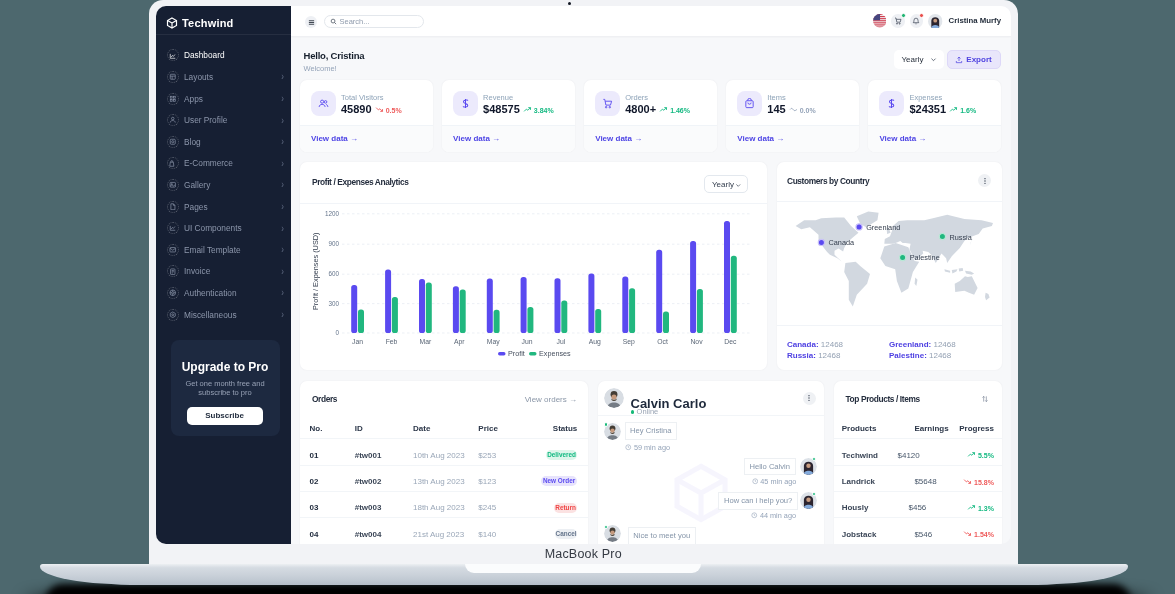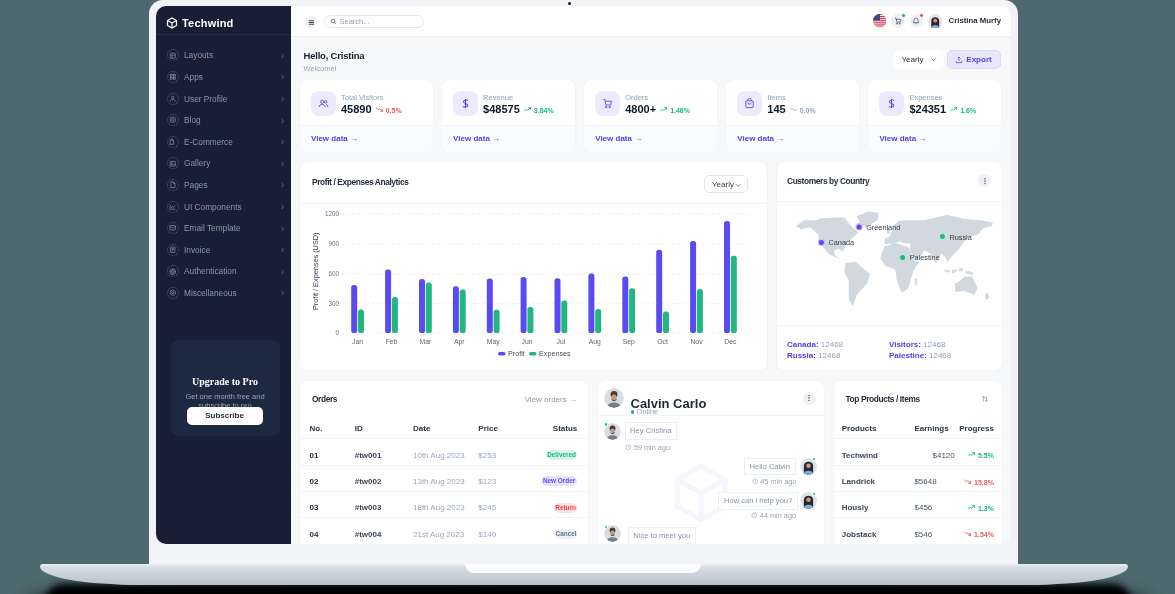--- a/index.html
+++ b/index.html
@@ -18,21 +18,21 @@
 .logo { position:absolute; left:10px; top:11.5px; display:flex; align-items:center; gap:4px; }
 .logo .lname { color:#fff; font-weight:bold; font-size:11px; letter-spacing:0.2px; }
 .sdiv { position:absolute; left:0; top:28.5px; width:100%; border-top:1px solid rgba(255,255,255,0.07); }
 .menu { position:absolute; left:0; top:39.1px; width:100%; }
 .mitem { height:21.6px; display:flex; align-items:center; padding-left:11px; position:relative; }
 .micon { width:12px; height:12px; border-radius:50%; border:0.5px dotted rgba(255,255,255,0.28); display:flex; align-items:center; justify-content:center; color:#8c96ab; }
 .mlabel { margin-left:5px; font-size:8.3px; color:#8c96ab; }
 .mitem.active .mlabel, .mitem.active .micon { color:#ffffff; }
 .chev { position:absolute; right:7px; color:#616c84; font-size:8px; transform:scaleY(1.4); }
 .upgrade { position:absolute; left:14.5px; top:334.7px; width:109px; height:96px; background:#1d2940; border-radius:8px; text-align:center; }
-.upgrade h4 { color:#fff; font-size:10px; margin-top:36px;font-family:Liberation Serif, serif; }
+.upgrade h4 { color:#fff; font-size:12px; margin-top:20px; }
 .upgrade p { color:#97a1b5; font-size:7.5px; line-height:9px; margin-top:4.5px; }
 .upgrade .btn { position:absolute; left:16px; top:67px; width:76px; height:17.5px; background:#fff; border-radius:5px; color:#1e293b; font-size:8px; font-weight:bold; line-height:17.5px; }
 
 .main { position:absolute; left:135px; top:0; right:0; bottom:0; }
 .topbar { position:absolute; left:0; top:0; right:0; height:30.5px; background:#fff; box-shadow:0 1px 2px rgba(15,23,42,0.05); }
 .hamb { position:absolute; left:14px; top:10.5px; width:12px; height:12px; border-radius:50%; background:#eef0f4; display:flex; align-items:center; justify-content:center; }
 .search { position:absolute; left:32.5px; top:9.8px; width:100px; height:12.8px; border:0.7px solid #e3e7ec; border-radius:7px; background:#fff; display:flex; align-items:center; }
 .search span { color:#909cad; font-size:7.5px; margin-left:3px; }
 .tb-right { position:absolute; right:9.5px; top:0; height:30.5px; display:flex; align-items:center; gap:5px; }
 .circ-btn { width:13.5px; height:13.5px; border-radius:50%; background:#eef0f4; position:relative; display:flex; align-items:center; justify-content:center; }
@@ -94,31 +94,40 @@
 .wmark { position:absolute; left:71px; top:80px; opacity:0.55; }
 </style>
 </head>
 <body>
 <div class="shadow2"></div>
 <div class="shadow"></div>
 <div class="base"></div>
 <div class="notch"></div>
 <div class="lid">
   <div class="cam"></div>
+  <div class="mbp">MacBook Pro</div>
   <div class="content">
     <div class="sidebar">
       <div class="logo">
         <svg width="12" height="12" viewBox="0 0 24 24" fill="none" stroke="#fff" stroke-width="2.4">
             <path d="M12 2 L21 7 L21 17 L12 22 L3 17 L3 7 Z"></path>
             <path d="M12 12 L3 7 M12 12 L21 7 M12 12 L12 22"></path>
           </svg>
         <span class="lname">Techwind</span>
       </div>
       <div class="sdiv"></div>
       <div class="menu">
+        <div class="mitem active">
+            <span class="micon">
+              <svg width="7.5" height="7.5" viewBox="0 0 24 24" fill="none" stroke="currentColor" stroke-width="2.2">
+                <path d="M4 20 L4 6 M4 20 L20 20 M7 16 L11 11 L14 14 L19 8"></path>
+              </svg>
+            </span>
+            <span class="mlabel">Dashboard</span>
+          </div>
         <div class="mitem">
             <span class="micon">
               <svg width="7.5" height="7.5" viewBox="0 0 24 24" fill="none" stroke="currentColor" stroke-width="2.2">
                 <rect x="4" y="4" width="16" height="16" rx="2"></rect>
                 <path d="M4 10 L20 10 M10 10 L10 20"></path>
               </svg>
             </span>
             <span class="mlabel">Layouts</span>
             <span class="chev">›</span>
           </div>
@@ -484,21 +493,21 @@
 <text x="41.5" y="35.3" font-size="7.3" fill="#333d4d">Canada</text>
 <circle cx="72.1" cy="16.9" r="3.1" fill="#5b4af0" stroke="#c9c2f8" stroke-width="1.2"></circle>
 <text x="79.2" y="19.8" font-size="7.3" fill="#333d4d">Greenland</text>
 <circle cx="155.4" cy="26.6" r="3.1" fill="#21b77f" stroke="#b9e8d6" stroke-width="1.2"></circle>
 <text x="162.5" y="29.5" font-size="7.3" fill="#333d4d">Russia</text>
 <circle cx="115.6" cy="47.5" r="3.1" fill="#21b77f" stroke="#b9e8d6" stroke-width="1.2"></circle>
 <text x="122.7" y="50.4" font-size="7.3" fill="#333d4d">Palestine</text>
             </svg></div>
         <div class="mapfoot">
           <div class="mf" style="left:10px;top:14px"><b>Canada:</b> 12468</div>
-          <div class="mf" style="left:112px;top:14px"><b>Visitors:</b> 12468</div>
+          <div class="mf" style="left:112px;top:14px"><b>Greenland:</b> 12468</div>
           <div class="mf" style="left:10px;top:25px"><b>Russia:</b> 12468</div>
           <div class="mf" style="left:112px;top:25px"><b>Palestine:</b> 12468</div>
         </div>
       </div>
       <div class="card orders-card">
         <h3 class="bc-head">Orders</h3>
         <div class="vorders">View orders →</div>
         <div class="rdiv" style="top:57px"></div>
         <div class="cell thead" style="left:9.5px;top:43px">No.</div>
         <div class="cell thead" style="left:54.7px;top:43px">ID</div>
@@ -622,33 +631,33 @@
         <h3 class="bc-head">Top Products / Items</h3>
         <div class="sorticon"><svg width="8" height="8" viewBox="0 0 24 24" fill="none" stroke="#7b8798" stroke-width="2">
               <path d="M8 20 L8 4 M8 4 L4.5 8 M8 4 L11.5 8"></path>
               <path d="M16 4 L16 20 M16 20 L12.5 16 M16 20 L19.5 16"></path>
             </svg></div>
         <div class="rdiv" style="top:57px"></div>
         <div class="cell thead" style="left:8.2px;top:43px">Products</div>
         <div class="cell thead" style="left:80.9px;top:43px">Earnings</div>
         <div class="cell thead" style="right:8.1px;top:43px">Progress</div>
         <div class="cell tid" style="left:8.2px;top:69.5px">Techwind</div>
-        <div class="cell tgrey" style="left:99px;top:69.5px;color:#49586b">$4120</div>
+        <div class="cell tgrey" style="left:64px;top:69.5px;color:#49586b">$4120</div>
         <div class="cell" style="right:8.1px;top:70px;font-size:7px;font-weight:bold;color:#13b981"><svg width="9" height="7" viewBox="0 0 24 18" fill="none" stroke="#13b981" stroke-width="2.4">
               <path d="M3 14 L9 8 L13 11 L20 4 M20 4 L20 10 M20 4 L14 4"></path>
             </svg> 5.5%</div>
         <div class="rdiv" style="top:83.4px"></div>
         <div class="cell tid" style="left:8.2px;top:95.8px">Landrick</div>
         <div class="cell tgrey" style="left:80.9px;top:95.8px;color:#49586b">$5648</div>
         <div class="cell" style="right:8.1px;top:96.3px;font-size:7px;font-weight:bold;color:#ee5a5a"><svg width="9" height="7" viewBox="0 0 24 18" fill="none" stroke="#ee5a5a" stroke-width="2.4">
               <path d="M3 4 L9 10 L13 7 L20 14 M20 14 L20 8 M20 14 L14 14"></path>
             </svg> 15.8%</div>
         <div class="rdiv" style="top:109.7px"></div>
         <div class="cell tid" style="left:8.2px;top:122.1px">Hously</div>
-        <div class="cell tgrey" style="left:81px;top:122.1px;color:#49586b">$456</div>
+        <div class="cell tgrey" style="left:75px;top:122.1px;color:#49586b">$456</div>
         <div class="cell" style="right:8.1px;top:122.6px;font-size:7px;font-weight:bold;color:#13b981"><svg width="9" height="7" viewBox="0 0 24 18" fill="none" stroke="#13b981" stroke-width="2.4">
               <path d="M3 14 L9 8 L13 11 L20 4 M20 4 L20 10 M20 4 L14 4"></path>
             </svg> 1.3%</div>
         <div class="rdiv" style="top:136.2px"></div>
         <div class="cell tid" style="left:8.2px;top:148.4px">Jobstack</div>
         <div class="cell tgrey" style="left:80.9px;top:148.4px;color:#49586b">$546</div>
         <div class="cell" style="right:8.1px;top:148.9px;font-size:7px;font-weight:bold;color:#ee5a5a"><svg width="9" height="7" viewBox="0 0 24 18" fill="none" stroke="#ee5a5a" stroke-width="2.4">
               <path d="M3 4 L9 10 L13 7 L20 14 M20 14 L20 8 M20 14 L14 14"></path>
             </svg> 1.54%</div>
       </div>

